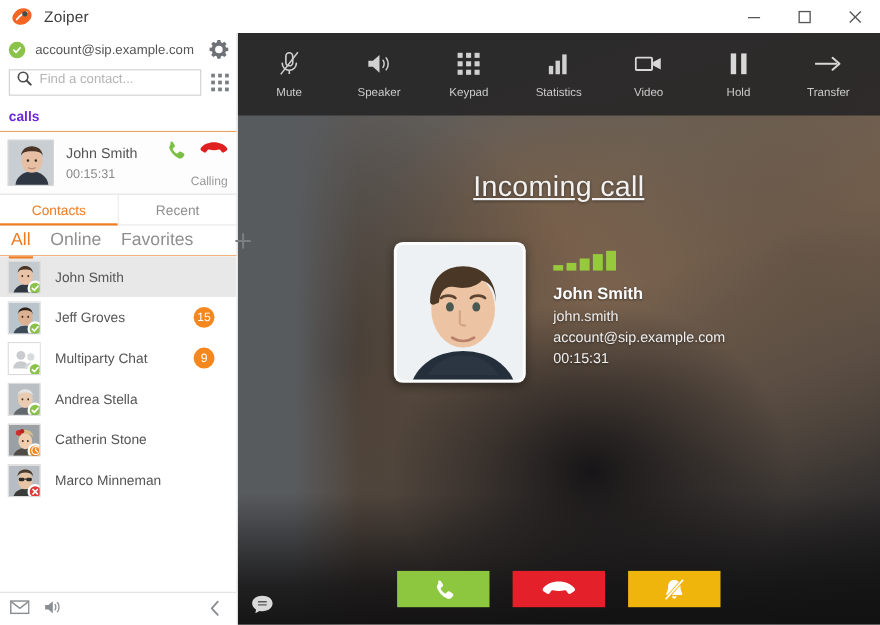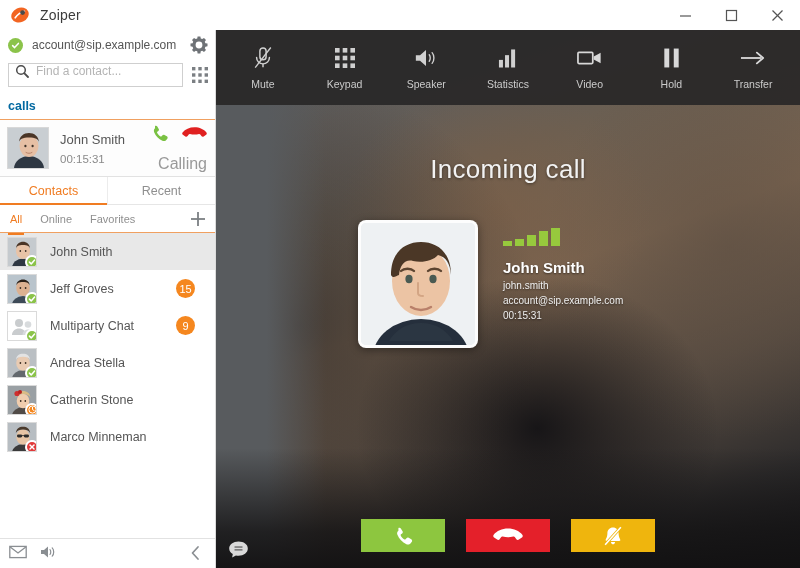--- a/index.html
+++ b/index.html
@@ -77,21 +77,21 @@
   .search-input {
     border: 0; outline: 0; background: transparent;
     font-family: "Liberation Sans", sans-serif;
     font-size: 12px; color: #555; margin-left: 7px;
     width: 100%;
   }
   .search-input::placeholder { color: #b4b4b4; }
   .grid-ico { width: 18px; height: 18px; flex: 0 0 auto; }
 
   .section-label {
-    font-size: 12.5px; font-weight: bold; color: #0369a1;
+    font-size: 12.5px; font-weight: bold; color: #6d28d9;
     padding: 9px 0 6px 8px;
   }
 
   
   .callrow {
     border-top: 1px solid #f0a060;
     border-bottom: 1px solid #e2e2e2;
     height: 58px;
     display: flex; align-items: center;
     padding: 0 8px 0 7px;
@@ -103,21 +103,21 @@
     overflow: hidden; position: relative;
   }
   .call-mid { flex: 1; margin-left: 11px; }
   .call-name { font-size: 13px; color: #555; }
   .call-time { font-size: 11.5px; color: #8a8a8a; margin-top: 6px; }
   .call-right {
     display: flex; flex-direction: column; align-items: flex-end;
     justify-content: center; height: 44px;
   }
   .call-acts { display: flex; gap: 12px; align-items: center; }
-  .call-status { font-size: 16px; color: #999; margin-top: 7px; }
+  .call-status { font-size: 11px; color: #999; margin-top: 7px; }
 
   
   .tabs {
     display: flex; height: 28px;
     border-bottom: 1px solid #e6e6e6;
   }
   .tab {
     flex: 1; display: flex; align-items: center; justify-content: center;
     font-size: 12.5px; color: #8f8f8f; position: relative;
   }
@@ -127,21 +127,21 @@
     height: 2px; background: #f07c22;
   }
   .tab + .tab { border-left: 1px solid #ececec; }
 
   .subtabs {
     display: flex; align-items: center; height: 28px;
     border-bottom: 1px solid #f0a060;
     padding: 0 8px 0 10px; gap: 18px;
   }
   .subtab {
-    font-size: 11px; color: #8f8f8f; position: relative;
+    font-size: 16px; color: #8f8f8f; position: relative;
     height: 32px; display: flex; align-items: center;
   }
   .subtab.active { color: #f07c22; }
   .subtab.active::after {
     content: ""; position: absolute; left: -2px; right: -2px; bottom: 0;
     height: 2px; background: #f07c22;
   }
   .subtab-spacer { flex: 1; }
   .plus-ico { width: 18px; height: 18px; }
 
@@ -229,40 +229,41 @@
   .tbtn .lbl { font-size: 10.5px; margin-top: 7px; color: #cbcbcb; }
 
   
   .center { position: absolute; inset: 0; z-index: 6; }
   .headline {
     position: absolute; top: 124px; left: 0; right: 0;
     text-align: center;
     font-size: 26px; color: #f2f2f2; font-weight: normal;
     letter-spacing: .3px;
     text-shadow: 0 1px 3px rgba(0,0,0,.45);
+    text-decoration: underline;
   }
   .peer {
     position: absolute; top: 190px; left: 142px;
     display: flex; align-items: flex-start;
   }
   .peer-av {
     width: 120px; height: 128px;
     background: #e9edef; border: 3px solid rgba(255,255,255,.88);
     border-radius: 8px; overflow: hidden; position: relative;
     box-shadow: 0 2px 9px rgba(0,0,0,.4);
   }
   .peer-info { margin-left: 25px; padding-top: 8px; }
   .bars { display: flex; align-items: flex-end; gap: 3px; height: 18px; }
   .bars i { display: block; width: 9px; background: #97c93d; }
   .peer-name {
     font-size: 15px; font-weight: bold; color: #ffffff;
     margin-top: 13px; text-shadow: 0 1px 2px rgba(0,0,0,.5);
   }
   .peer-line {
-    font-size: 10px; color: #f0f0f0; margin-top: 4px;
+    font-size: 13px; color: #f0f0f0; margin-top: 4px;
     text-shadow: 0 1px 2px rgba(0,0,0,.5);
   }
 
   
   .actions {
     position: absolute; bottom: 16px; left: 0; right: 0;
     display: flex; justify-content: center; gap: 21px;
     z-index: 7;
   }
   .act {
@@ -570,44 +571,44 @@
             <path d="M5 12.4c0 3.9 3.1 7 7 7s7-3.1 7-7" stroke-linecap="round"></path>
             <line x1="12" y1="19.4" x2="12" y2="23"></line>
             <line x1="3.5" y1="23.5" x2="20.5" y2="1.5" stroke-width="1.5"></line>
           </svg>
         </span>
         <span class="lbl">Mute</span>
       </div>
 
       <div class="tbtn">
         <span class="ico">
+          <svg viewBox="0 0 26 22" width="24" height="22" fill="#d0d0d0">
+            <path d="M2 8h4.5L13 2.3v17.4L6.5 14H2z"></path>
+            <path d="M16.5 7.5c1.4 1.6 1.4 5.4 0 7" stroke="#d0d0d0" stroke-width="1.5" fill="none" stroke-linecap="round"></path>
+            <path d="M19.6 5.2c2.6 2.9 2.6 8.7 0 11.6" stroke="#d0d0d0" stroke-width="1.5" fill="none" stroke-linecap="round"></path>
+          </svg>
+        </span>
+        <span class="lbl">Speaker</span>
+      </div>
+
+      <div class="tbtn">
+        <span class="ico">
           <svg viewBox="0 0 22 22" width="22" height="22" fill="#d0d0d0">
             <rect x="1" y="1" width="4.6" height="4.6"></rect>
               <rect x="8.7" y="1" width="4.6" height="4.6"></rect>
               <rect x="16.4" y="1" width="4.6" height="4.6"></rect>
             <rect x="1" y="8.7" width="4.6" height="4.6"></rect>
               <rect x="8.7" y="8.7" width="4.6" height="4.6"></rect>
               <rect x="16.4" y="8.7" width="4.6" height="4.6"></rect>
             <rect x="1" y="16.4" width="4.6" height="4.6"></rect>
               <rect x="8.7" y="16.4" width="4.6" height="4.6"></rect>
               <rect x="16.4" y="16.4" width="4.6" height="4.6"></rect>
           </svg>
         </span>
         <span class="lbl">Keypad</span>
-      </div>
-
-      <div class="tbtn">
-        <span class="ico">
-          <svg viewBox="0 0 26 22" width="24" height="22" fill="#d0d0d0">
-            <path d="M2 8h4.5L13 2.3v17.4L6.5 14H2z"></path>
-            <path d="M16.5 7.5c1.4 1.6 1.4 5.4 0 7" stroke="#d0d0d0" stroke-width="1.5" fill="none" stroke-linecap="round"></path>
-            <path d="M19.6 5.2c2.6 2.9 2.6 8.7 0 11.6" stroke="#d0d0d0" stroke-width="1.5" fill="none" stroke-linecap="round"></path>
-          </svg>
-        </span>
-        <span class="lbl">Speaker</span>
       </div>
 
       <div class="tbtn">
         <span class="ico">
           <svg viewBox="0 0 20 22" width="19" height="22" fill="#d0d0d0">
             <rect x="1" y="13" width="4.2" height="8"></rect>
             <rect x="7.4" y="8" width="4.2" height="13"></rect>
             <rect x="13.8" y="2" width="4.2" height="19"></rect>
           </svg>
         </span>

